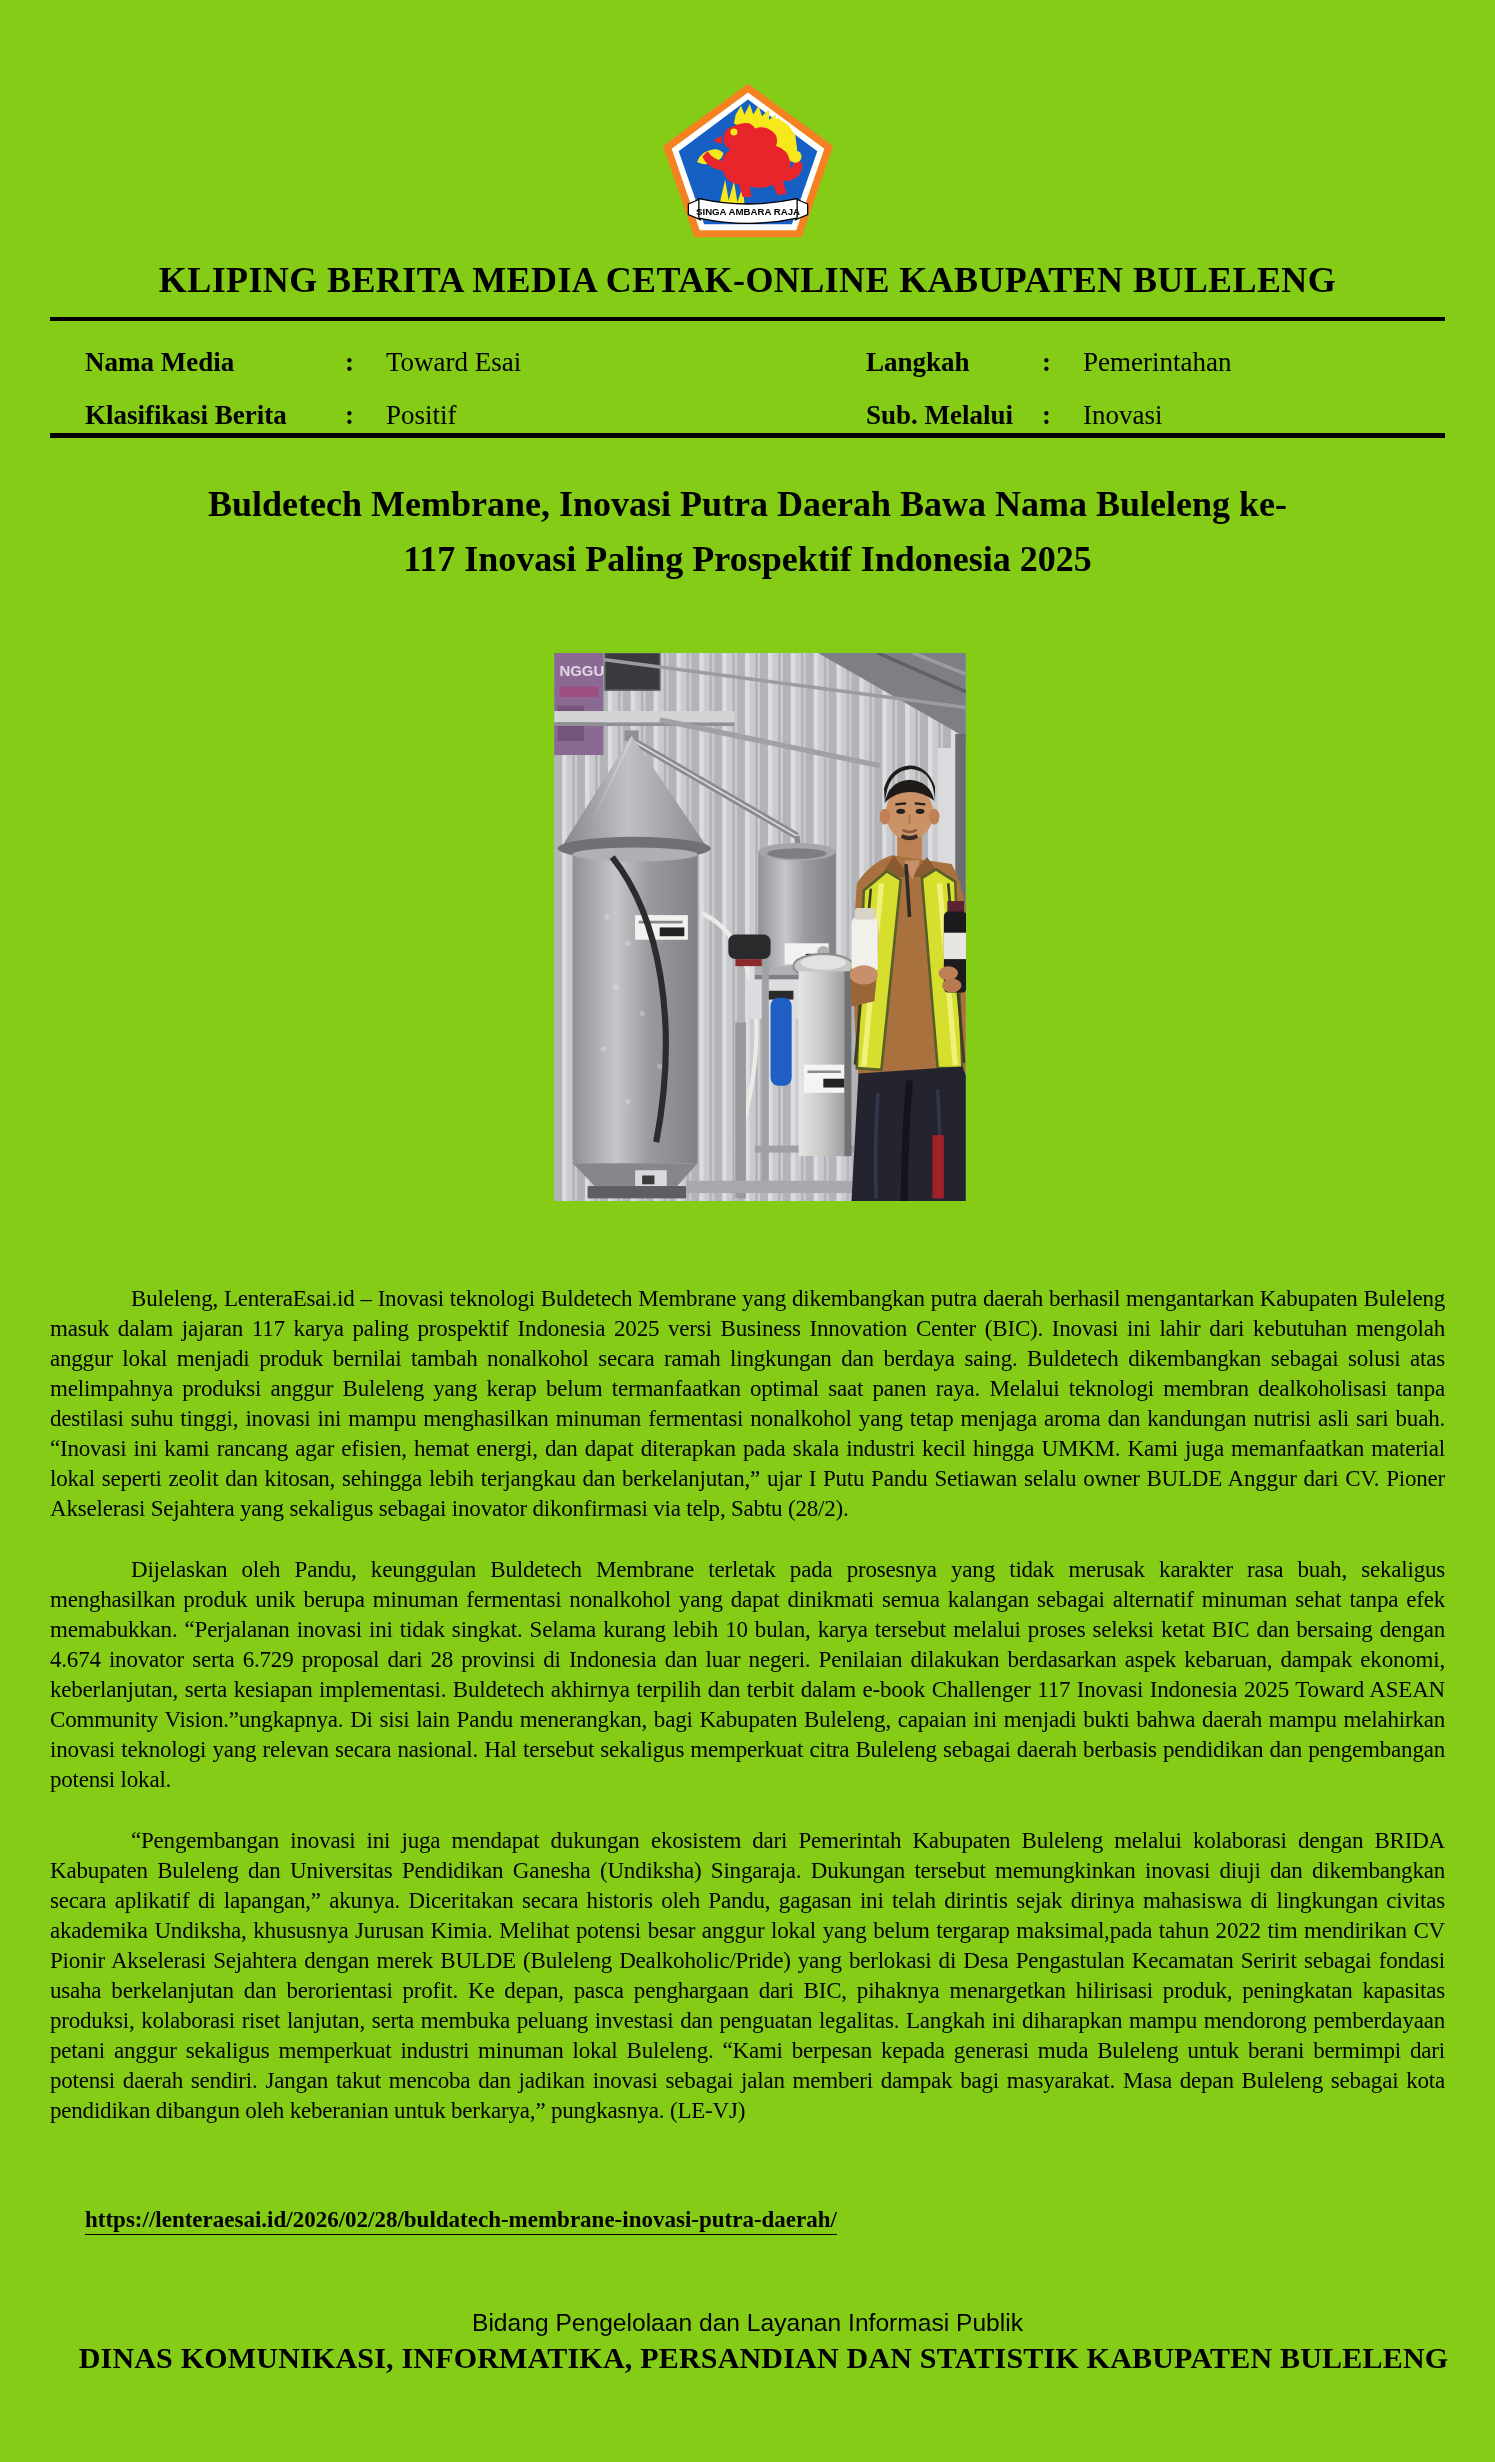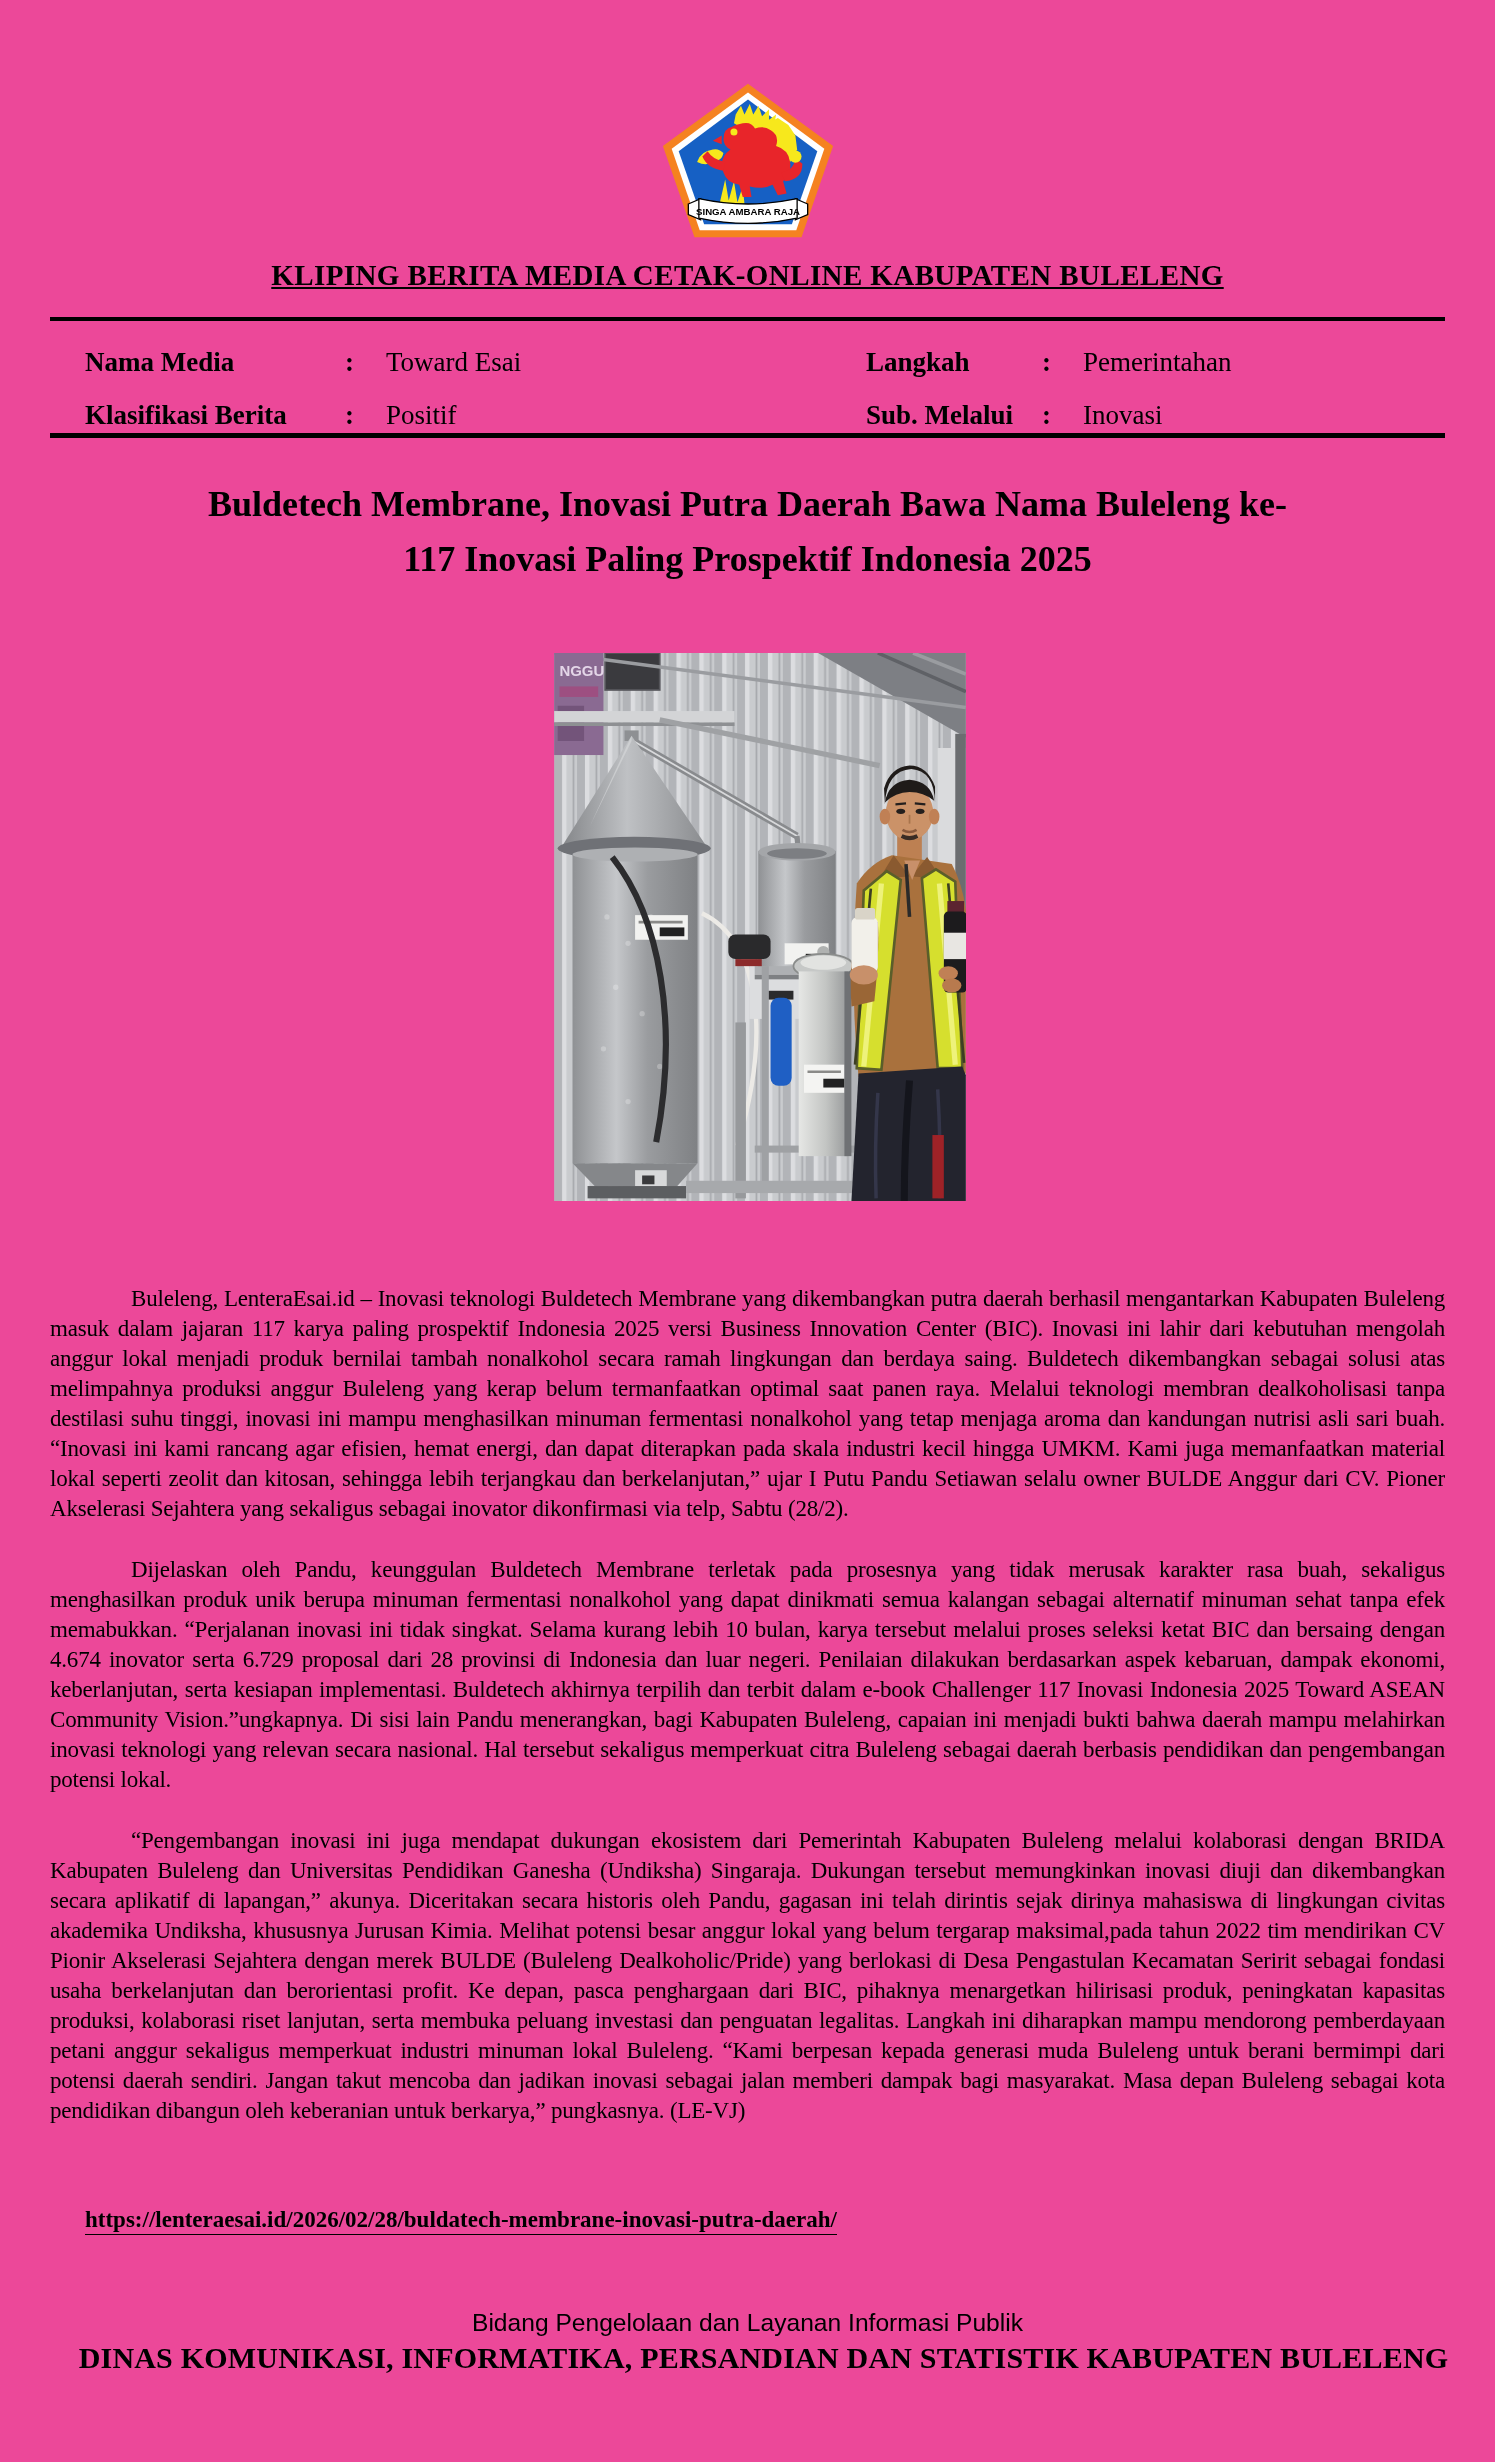--- a/index.html
+++ b/index.html
@@ -1,25 +1,25 @@
 <!DOCTYPE html>
 <html style="font-size:14px"><head>
 <meta charset="utf-8">
 <style>
   html,body{margin:0;padding:0;background:#e8e8e8;}
   #page{
-    position:relative;width:1495px;height:2462px;background:#ec4899;
+    position:relative;width:1495px;height:2462px;background:#84cc16;
     margin:0 auto;overflow:hidden;
     font-family:"Liberation Serif", serif;color:#000;
   }
   
   .logo-wrap{position:absolute;top:81px;left:50%;transform:translateX(-50%);width:179px;height:160px;}
   .doc-title{
     position:absolute;top:259px;left:0;width:100%;text-align:center;
-    font-weight:bold;font-size:29px;letter-spacing:0.4px;text-decoration:underline;
+    font-weight:bold;font-size:36px;letter-spacing:0.4px;
   }
   .rule{position:absolute;left:50px;right:50px;background:#000;}
   .rule-top{top:317px;height:4.4px;}
   .rule-bottom{top:433px;height:5.3px;}
   
   .meta{position:absolute;top:336px;left:85px;right:53px;font-size:27px;}
   .meta-row{display:flex;height:53px;align-items:center;}
   .meta-left{display:flex;width:781px;}
   .meta-right{display:flex;flex:1;}
   .meta-label{font-weight:bold;}

